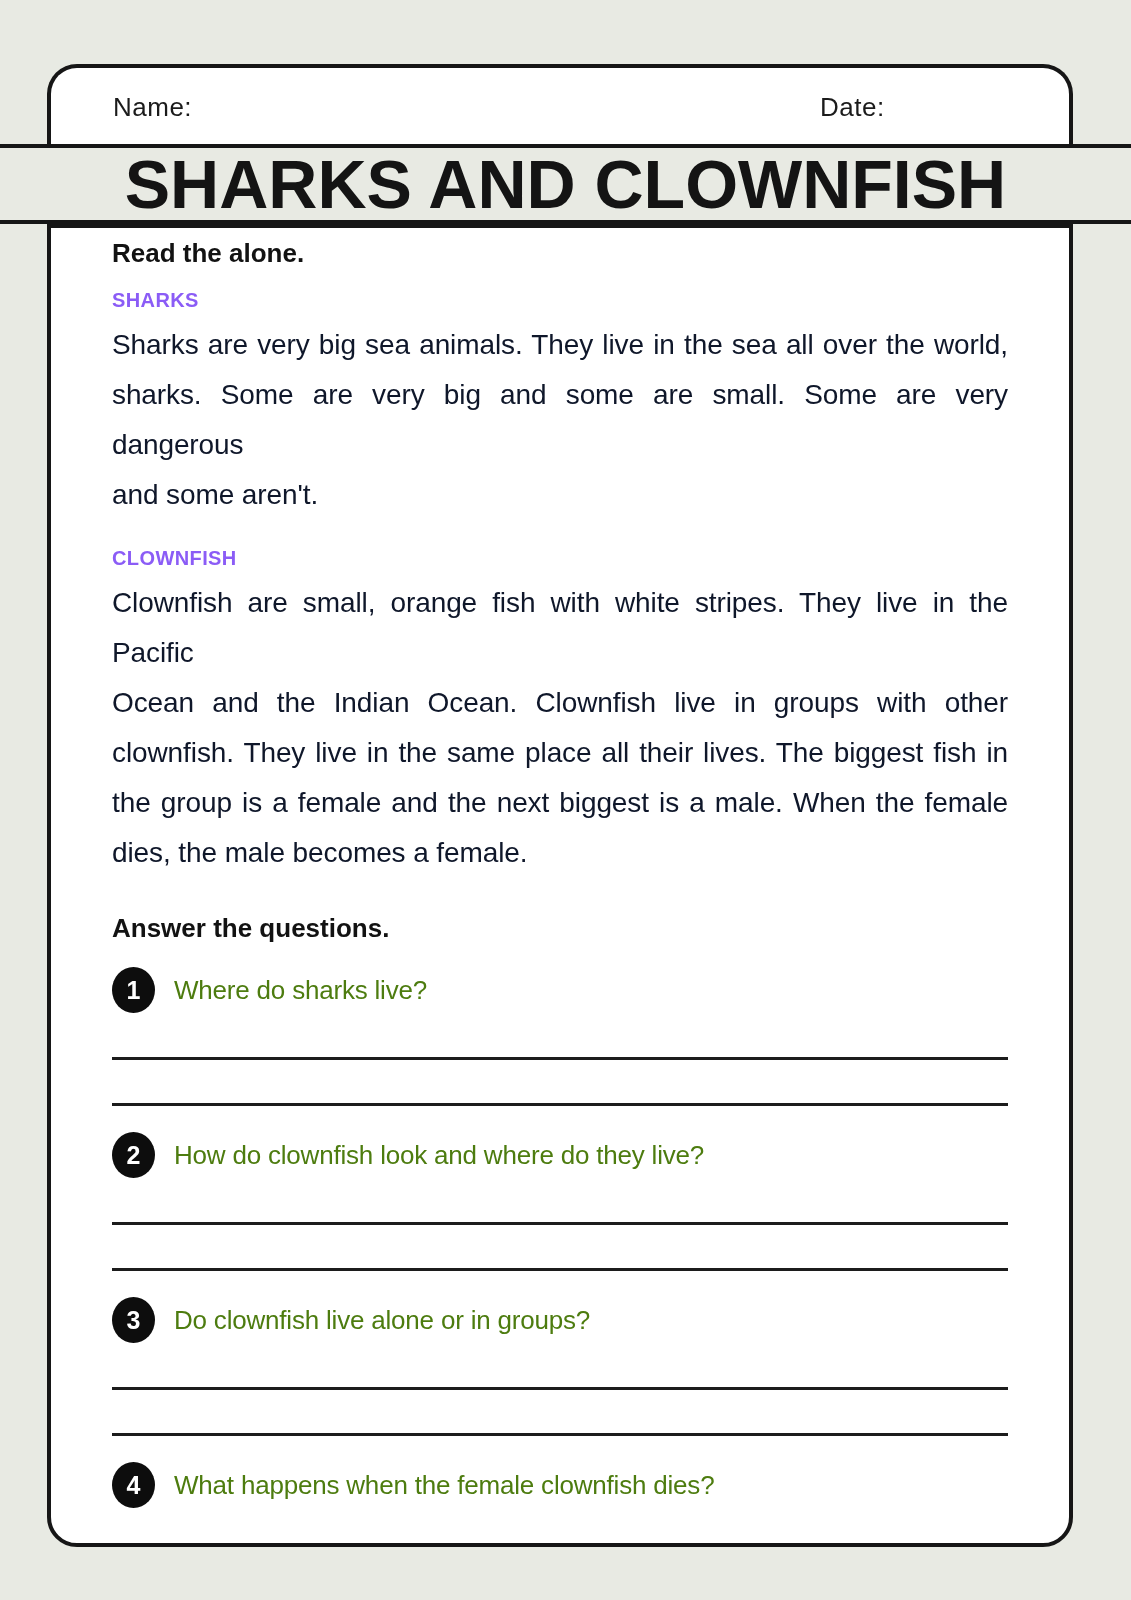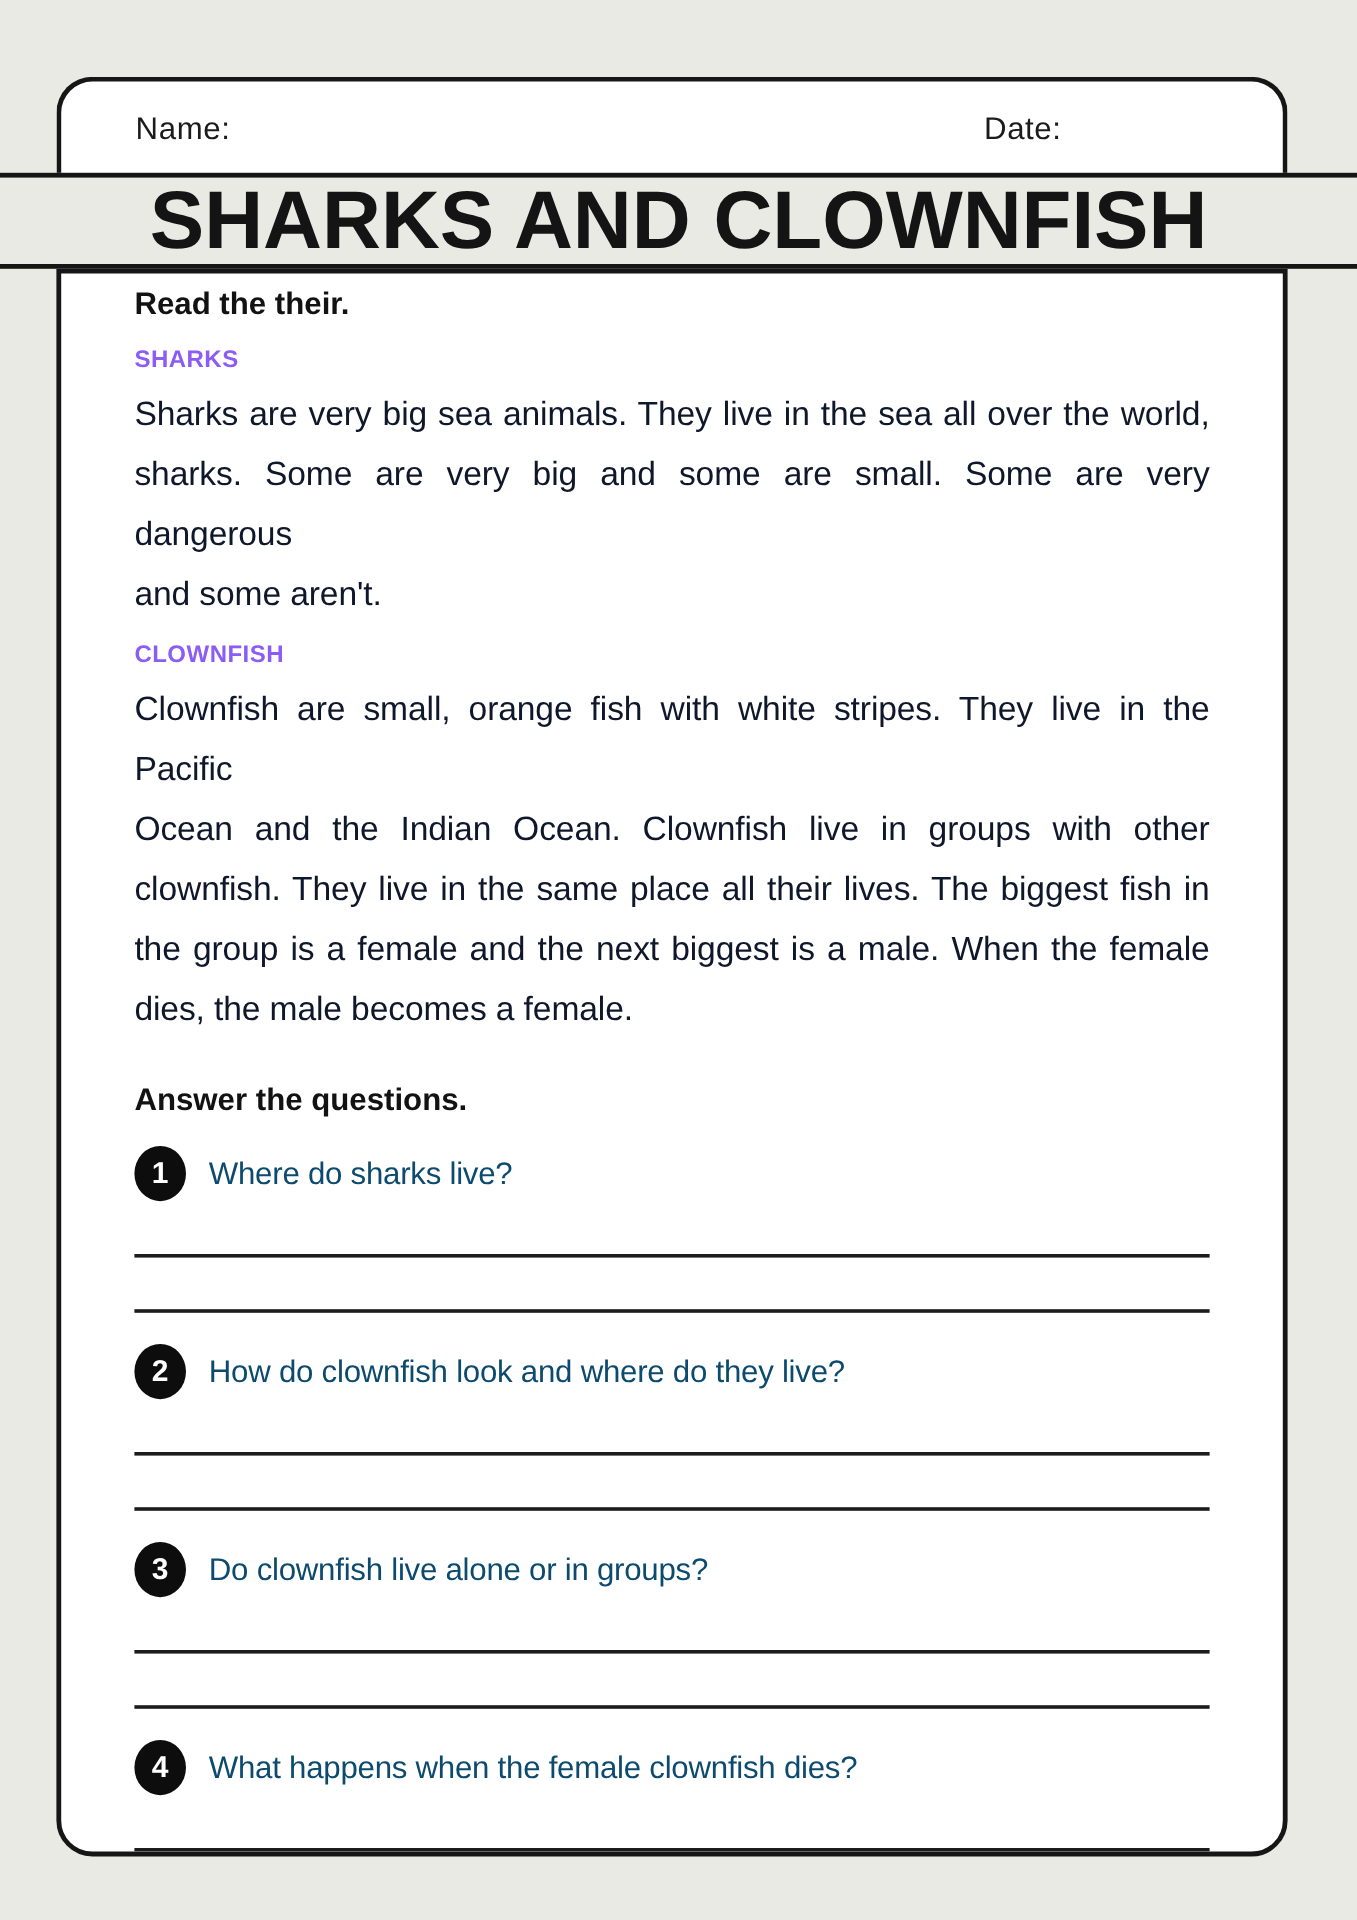--- a/index.html
+++ b/index.html
@@ -56,21 +56,21 @@
   }
   .instruction {
     font-size:26px; font-weight:bold; line-height:30px; color:#121212;
   }
   .answer-instruction { margin-top:35px; }
   .passage-heading {
     margin-top:20px;
     font-size:20px; font-weight:bold; letter-spacing:0.4px;
     line-height:24px; color:#8b5cf6;
   }
-  .passage-heading.second { margin-top:14px; }
+  .passage-heading.second { margin-top:26px; }
   .passage { margin-top:8px; }
   .p-line {
     font-size:28px; line-height:50px; color:#0f172a;
     letter-spacing:-0.1px;
     text-align:justify; text-align-last:justify;
     white-space:normal;
   }
   .p-line:last-child { text-align-last:left; }
   
   .q-row {
@@ -79,21 +79,21 @@
   }
   .q-row.first { margin-top:24px; }
   .q-badge {
     width:43px; height:46px; flex:0 0 43px;
     background:#0d0d0d; border-radius:50%;
     display:flex; align-items:center; justify-content:center;
   }
   .q-num {
     color:#ffffff; font-size:25px; font-weight:bold;
   }
-  .q-text { font-size:26px; color:#0c4a6e; letter-spacing:-0.2px; }
+  .q-text { font-size:26px; color:#4d7c0f; letter-spacing:-0.2px; }
   .answer-line {
     height:0;
     border-bottom:3px solid #1c1c1c;
     margin-top:43px;
   }
   .answer-line.gap-top { margin-top:44px; }
 </style>
 </head>
 <body>
 
@@ -105,21 +105,21 @@
     <span class="field-label date-label">Date:</span>
     <div class="fill-area date-fill"></div>
   </div>
 
   <div class="title-band">
     <h1 class="page-title">SHARKS AND CLOWNFISH</h1>
   </div>
 
   <div class="main-box">
 
-    <div class="instruction">Read the their.</div>
+    <div class="instruction">Read the alone.</div>
 
     <div class="passage-heading">SHARKS</div>
     <div class="passage">
       <div class="p-line">Sharks are very big sea animals. They live in the sea all over the world,</div>
       <div class="p-line">sharks. Some are very big and some are small. Some are very dangerous</div>
       <div class="p-line">and some aren't.</div>
     </div>
 
     <div class="passage-heading second">CLOWNFISH</div>
     <div class="passage">

